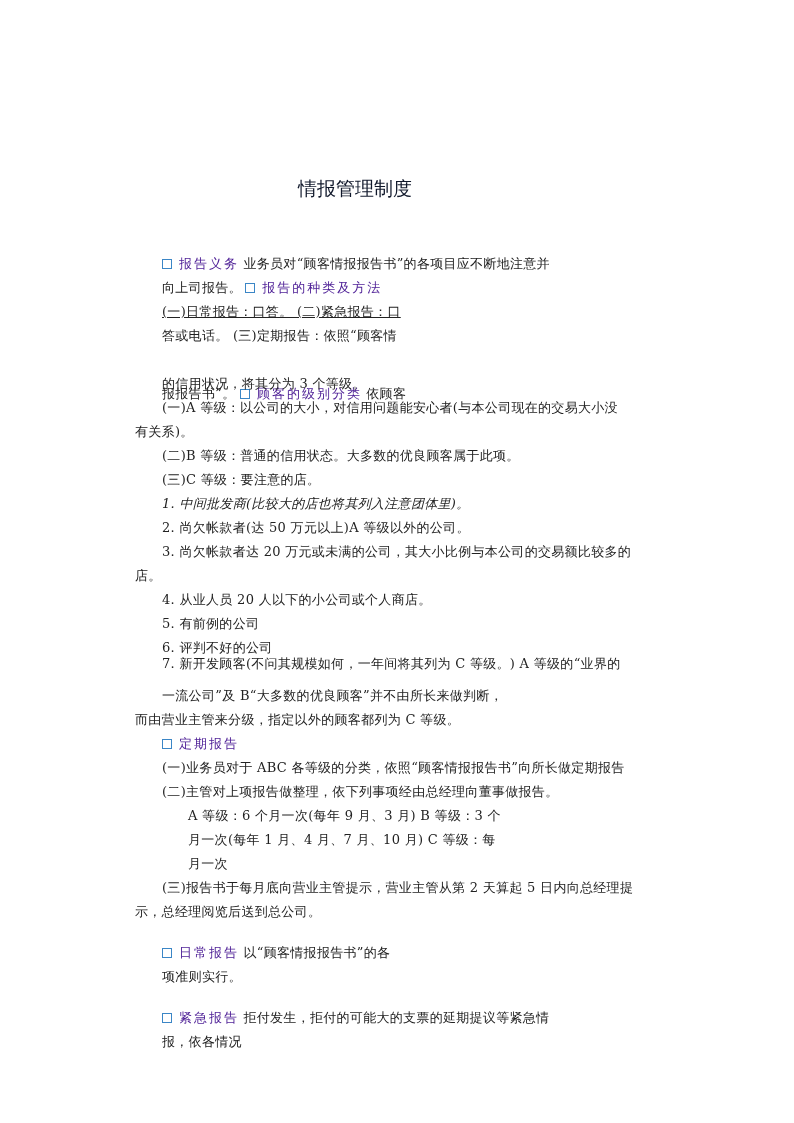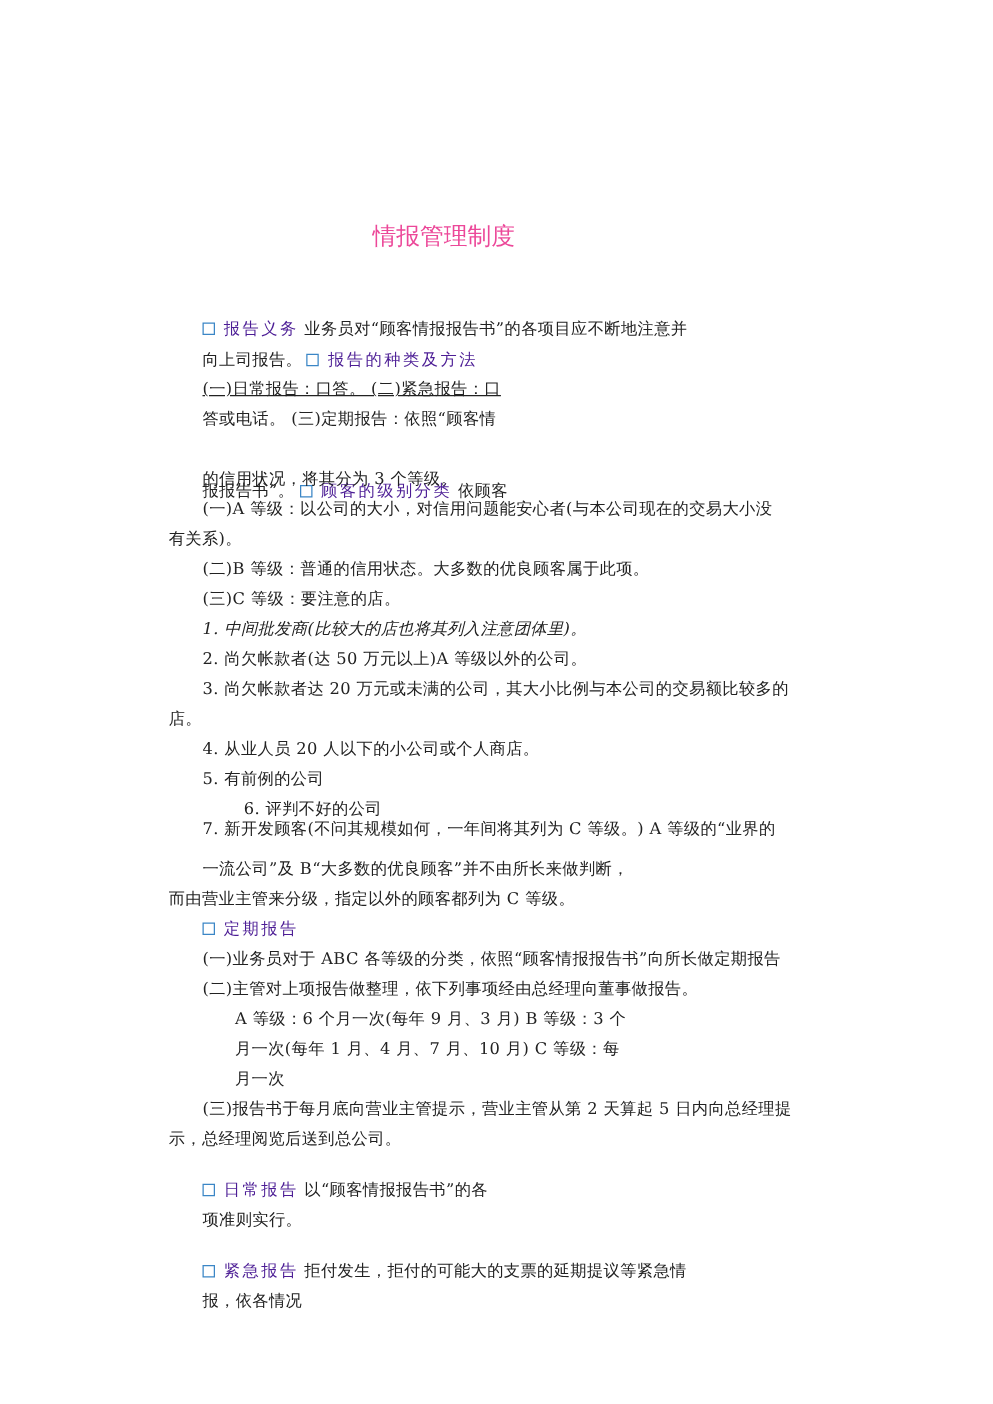--- a/index.html
+++ b/index.html
@@ -1,20 +1,20 @@
 <!DOCTYPE html>
 <html><head>
 <meta charset="utf-8">
 <style>
   html, body { margin: 0; padding: 0; background: #ffffff; }
   body { width: 794px; height: 1123px; position: relative; overflow: hidden;
          font-family: "DejaVu Serif", "Liberation Serif", serif; color: #222; }
   .title { position: absolute; top: 176px; left: 0; width: 700px; text-align: center;
            font-family: "DejaVu Sans", "Liberation Sans", sans-serif;
-           font-size: 19px; color: #ec4899; padding-left: 10px; box-sizing: border-box; }
+           font-size: 19px; color: #0f172a; padding-left: 10px; box-sizing: border-box; }
   .line { position: absolute; font-size: 13px; line-height: 16px; white-space: nowrap; letter-spacing: 0.3px; }
   .hd { color: #4c1d95; letter-spacing: 2px; }
   .box { display: inline-block; width: 10px; height: 10px; border: 1.3px solid #3b86c6;
          margin-right: 7px; vertical-align: -1px; box-sizing: border-box; }
 </style>
 </head>
 <body>
 
 <div class="title">情报管理制度</div>
 
@@ -35,21 +35,21 @@
 <div class="line" style="top:400px;left:162px;">(一)A 等级：以公司的大小，对信用问题能安心者(与本公司现在的交易大小没</div>
 <div class="line" style="top:424px;left:135px;">有关系)。</div>
 <div class="line" style="top:448px;left:162px;">(二)B 等级：普通的信用状态。大多数的优良顾客属于此项。</div>
 <div class="line" style="top:472px;left:162px;">(三)C 等级：要注意的店。</div>
 <div class="line" style="top:496px;left:162px;font-style:italic;">1. 中间批发商(比较大的店也将其列入注意团体里)。</div>
 <div class="line" style="top:520px;left:162px;">2. 尚欠帐款者(达 50 万元以上)A 等级以外的公司。</div>
 <div class="line" style="top:544px;left:162px;">3. 尚欠帐款者达 20 万元或未满的公司，其大小比例与本公司的交易额比较多的</div>
 <div class="line" style="top:568px;left:135px;">店。</div>
 <div class="line" style="top:592px;left:162px;">4. 从业人员 20 人以下的小公司或个人商店。</div>
 <div class="line" style="top:616px;left:162px;">5. 有前例的公司</div>
-<div class="line" style="top:640px;left:162px;margin-left:33px;">6. 评判不好的公司</div>
+<div class="line" style="top:640px;left:162px;">6. 评判不好的公司</div>
 <div class="line" style="top:656px;left:162px;">7. 新开发顾客(不问其规模如何，一年间将其列为 C 等级。) A 等级的“业界的</div>
 <div class="line" style="top:688px;left:162px;">一流公司”及 B“大多数的优良顾客”并不由所长来做判断，</div>
 <div class="line" style="top:712px;left:135px;">而由营业主管来分级，指定以外的顾客都列为 C 等级。</div>
 
 <div class="line" style="top:736px;left:162px;">
   <span class="box"></span><span class="hd">定期报告</span>
 </div>
 <div class="line" style="top:760px;left:162px;">(一)业务员对于 ABC 各等级的分类，依照“顾客情报报告书”向所长做定期报告</div>
 <div class="line" style="top:784px;left:162px;">(二)主管对上项报告做整理，依下列事项经由总经理向董事做报告。</div>
 <div class="line" style="top:808px;left:188px;">A 等级：6 个月一次(每年 9 月、3 月) B 等级：3 个</div>

